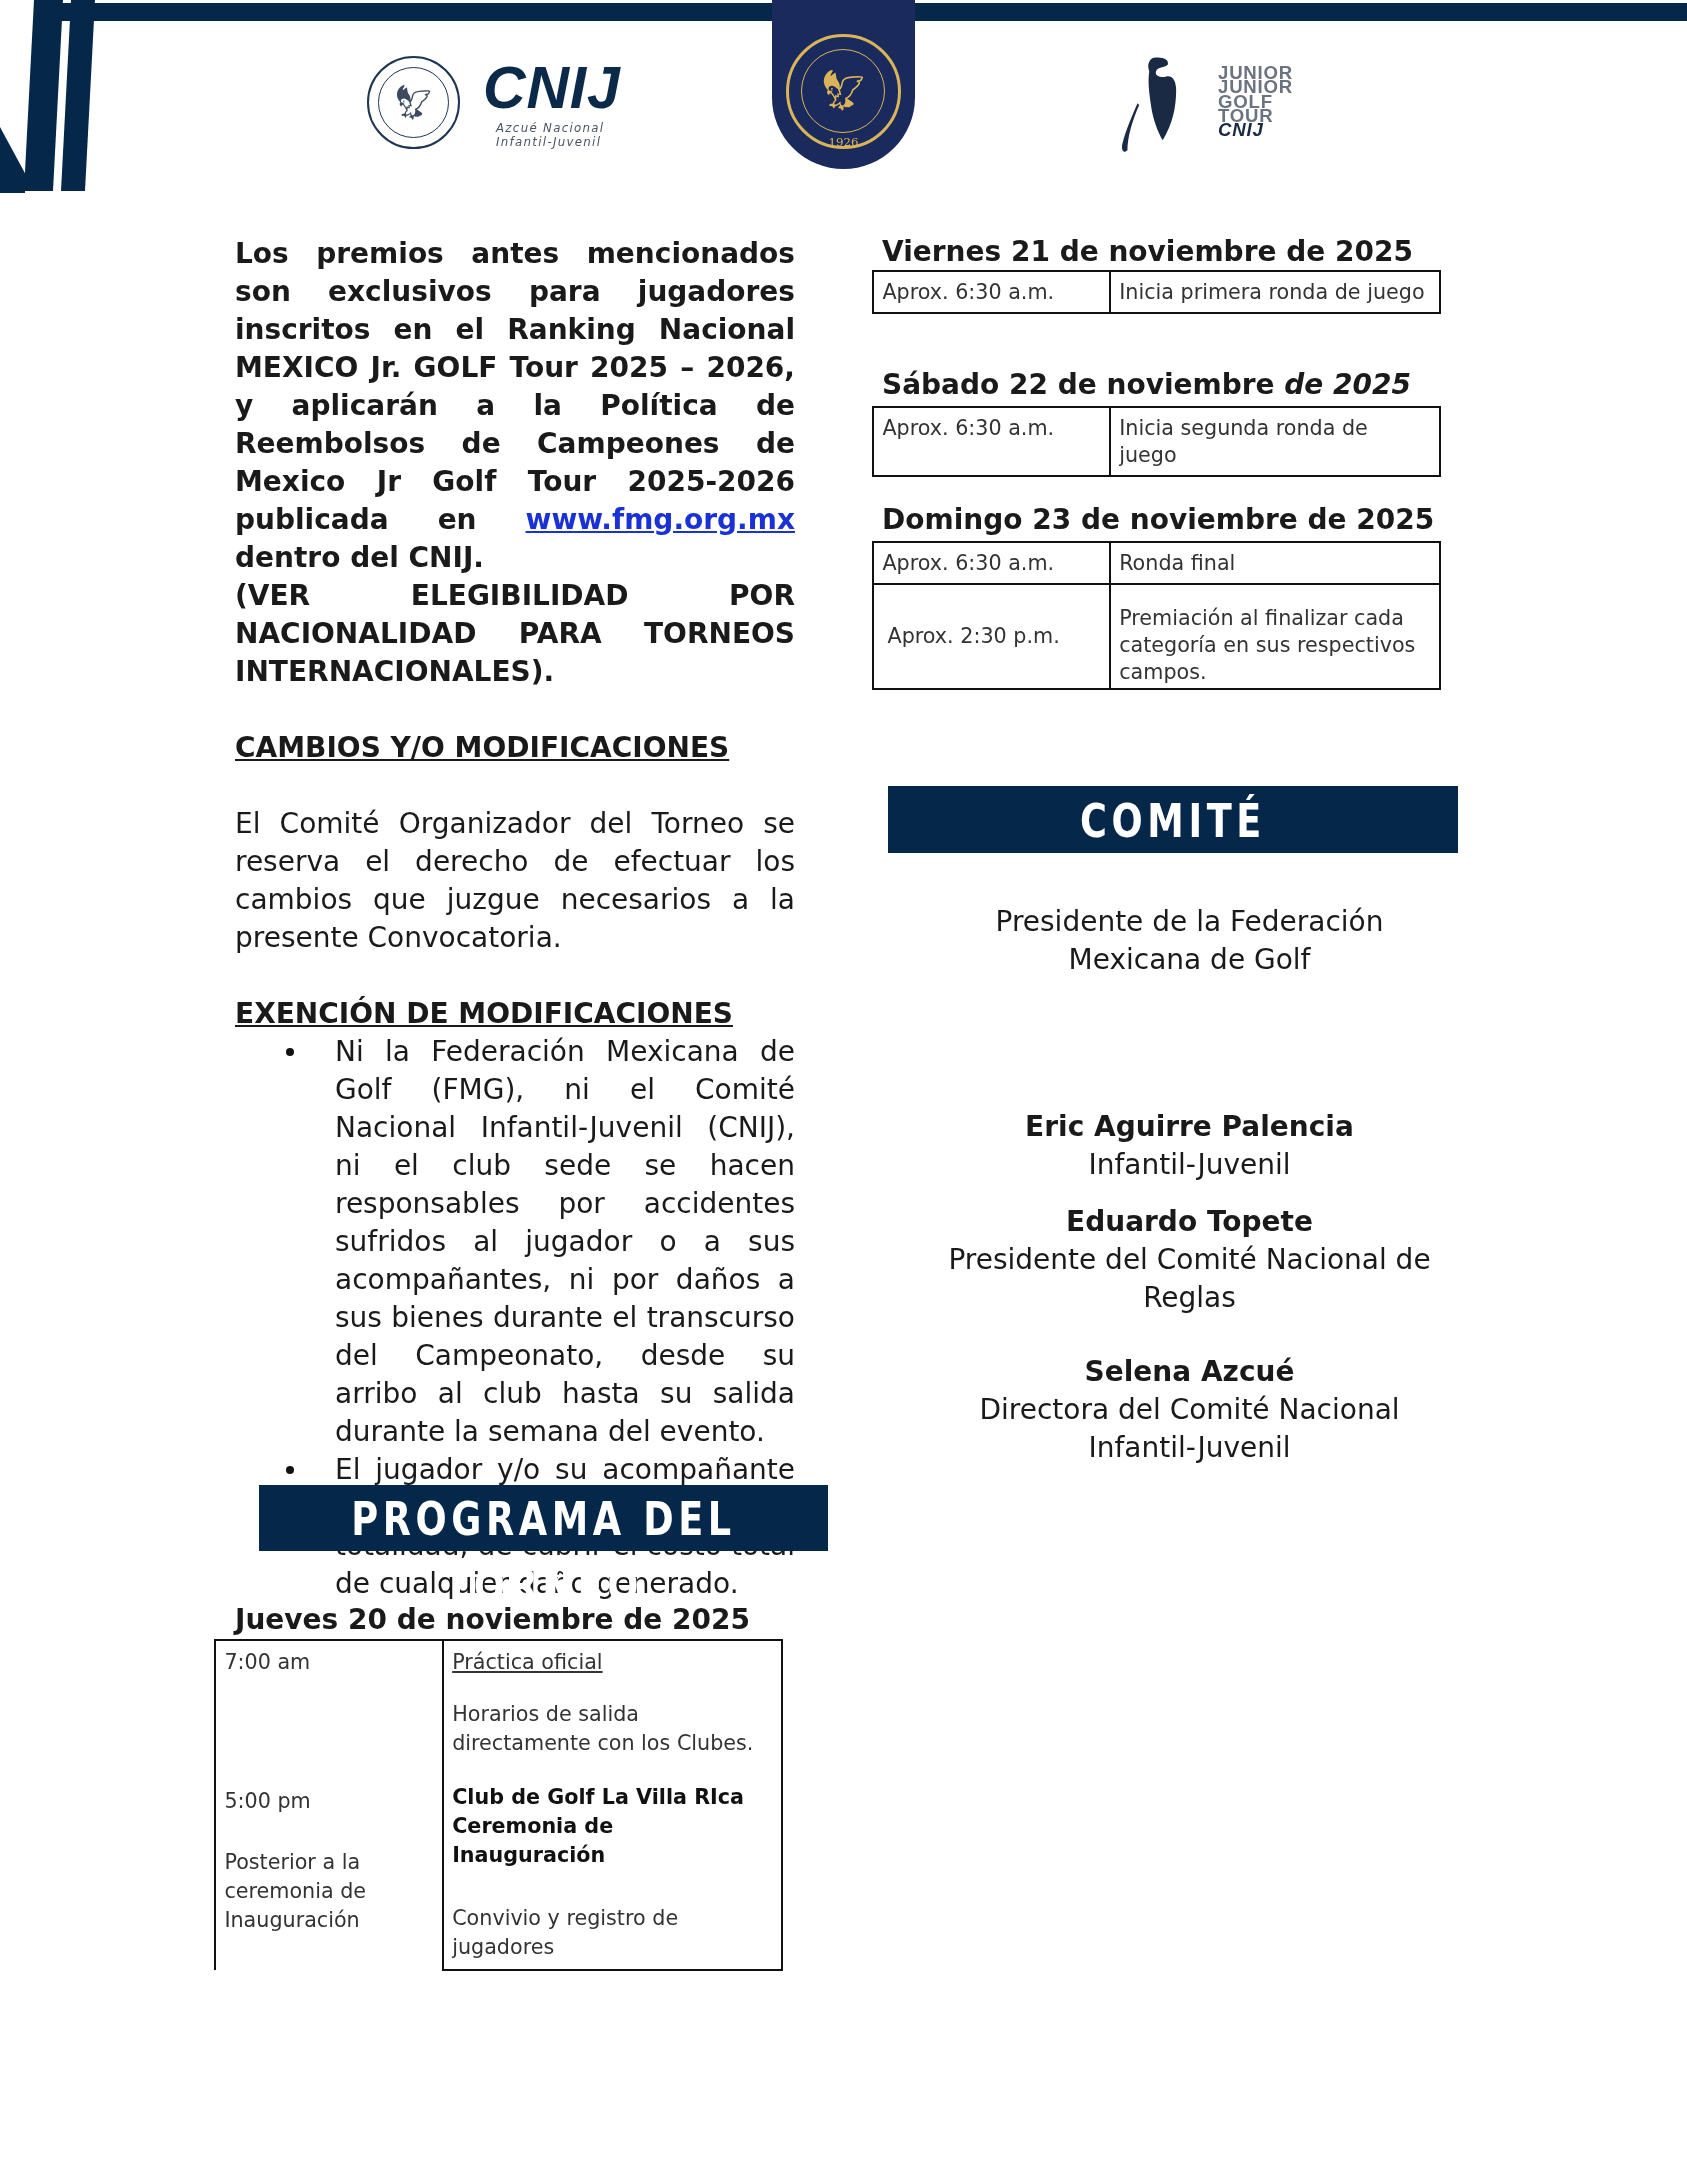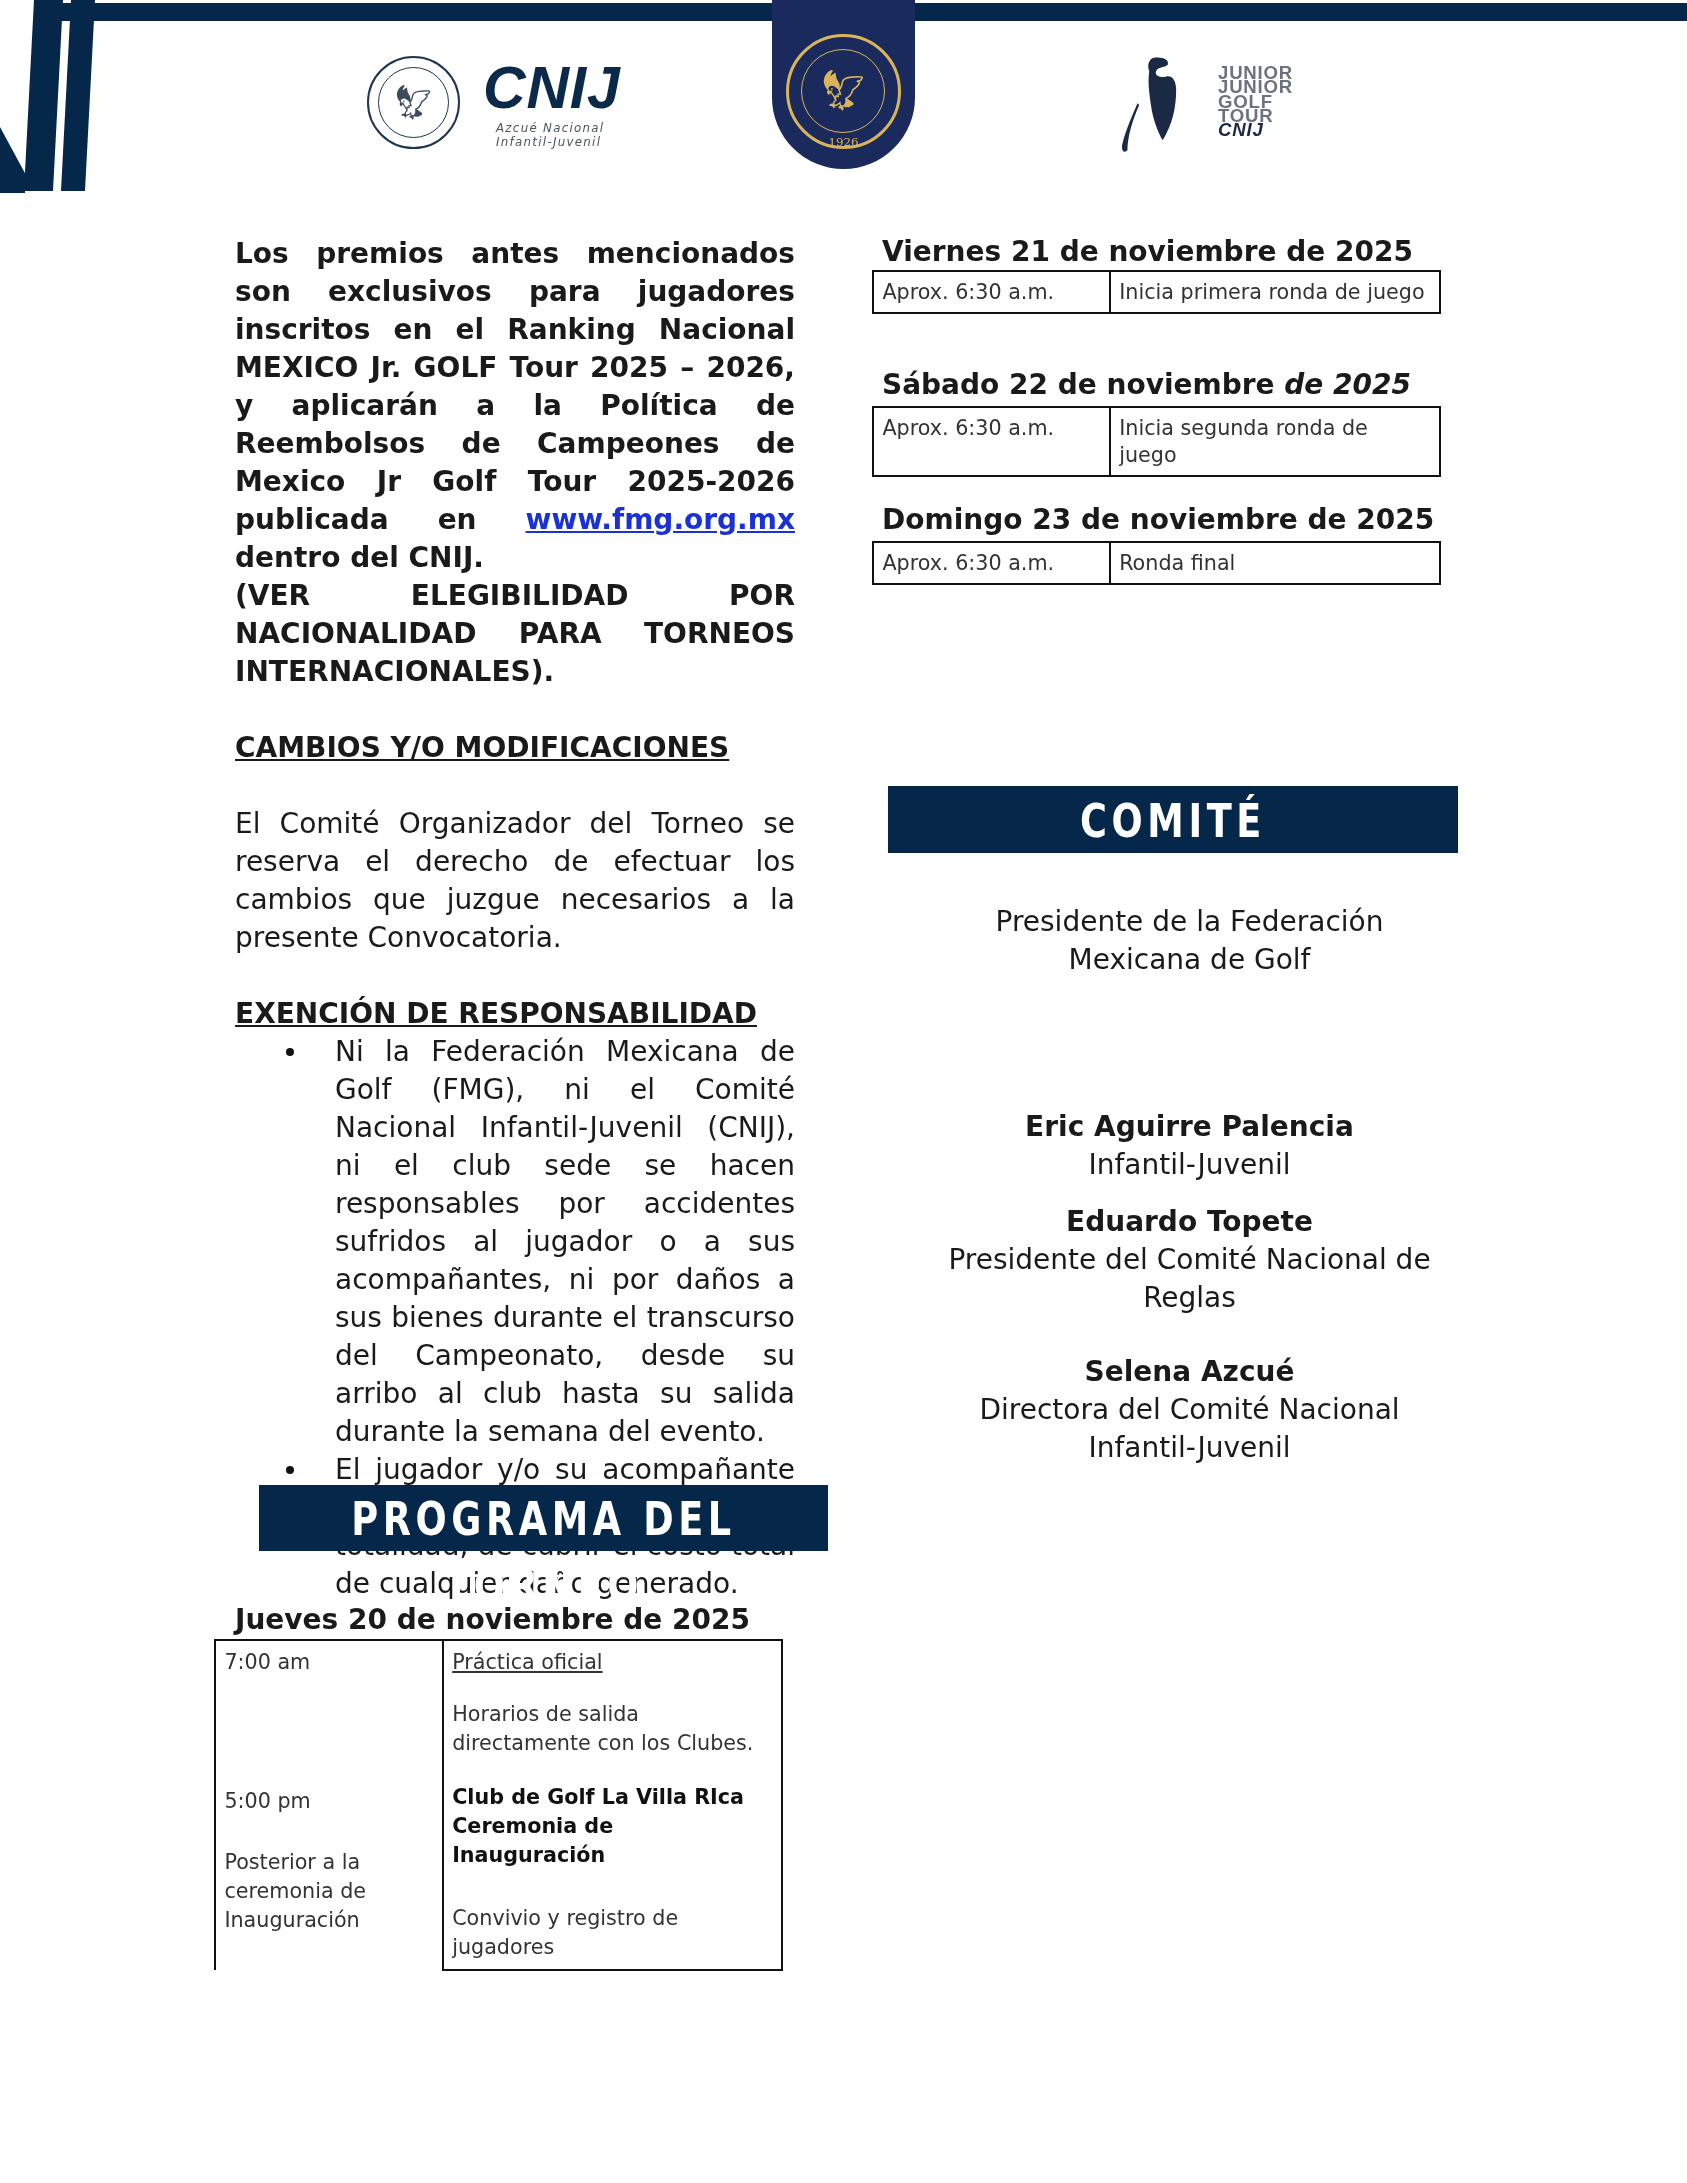--- a/index.html
+++ b/index.html
@@ -115,21 +115,21 @@
   <p class="p bold">
     <span>Los premios antes mencionados son exclusivos para jugadores inscritos en el Ranking Nacional MEXICO Jr. GOLF Tour 2025 – 2026, y aplicarán a la Política de Reembolsos de Campeones de Mexico Jr Golf Tour 2025-2026 publicada en</span>
     <a class="link" href="#">www.fmg.org.mx</a><span> dentro del CNIJ.</span>
   </p>
   <p class="p bold">(VER ELEGIBILIDAD POR NACIONALIDAD PARA TORNEOS INTERNACIONALES).</p>
   <div class="gap"></div>
   <p class="section-h">CAMBIOS Y/O MODIFICACIONES</p>
   <div class="gap"></div>
   <p class="p">El Comité Organizador del Torneo se reserva el derecho de efectuar los cambios que juzgue necesarios a la presente Convocatoria.</p>
   <div class="gap"></div>
-  <p class="section-h">EXENCIÓN DE RESPONSABILIDAD</p>
+  <p class="section-h">EXENCIÓN DE MODIFICACIONES</p>
   <ul class="bullets">
     <li><span class="dot"></span><span>Ni la Federación Mexicana de Golf (FMG), ni el Comité Nacional Infantil-Juvenil (CNIJ), ni el club sede se hacen responsables por accidentes sufridos al jugador o a sus acompañantes, ni por daños a sus bienes durante el transcurso del Campeonato, desde su arribo al club hasta su salida durante la semana del evento.</span></li>
     <li><span class="dot"></span><span>El jugador y/o su acompañante serán responsables, en su totalidad, de cubrir el costo total de cualquier daño generado.</span></li>
   </ul>
 </div>
 
 <div class="abs banner banner-prog"><span>PROGRAMA DEL TORNEO</span></div>
 
 <div class="abs day-h" style="left:235px; top:1603px;">Jueves 20 de noviembre de 2025</div>
 <div class="abs thu-table">
@@ -183,20 +183,24 @@
 </div>
 
 <div class="abs day-h" style="left:882px; top:503px;">Domingo 23 de noviembre de 2025</div>
 <div class="abs right-tables" style="top:541px; width:569px;">
   <table class="sched" style="width:100%;">
     <tbody>
         <tr>
       <td style="width:218px;">Aprox. 6:30  a.m.</td>
       <td>Ronda final</td>
     </tr>
+    <tr>
+      <td style="vertical-align:middle; padding-left:13.5px;">Aprox. 2:30 p.m.</td>
+      <td style="padding-top:20px; padding-bottom:1.7px;">Premiación al finalizar cada categoría en sus respectivos campos.</td>
+    </tr>
   </tbody>
     </table>
 </div>
 
 <div class="abs banner banner-comite"><span>COMITÉ ORGANIZADOR</span></div>
 
 <div class="abs org" style="top:903px;">
   <div>Presidente de la Federación</div>
   <div>Mexicana de Golf</div>
 </div>

